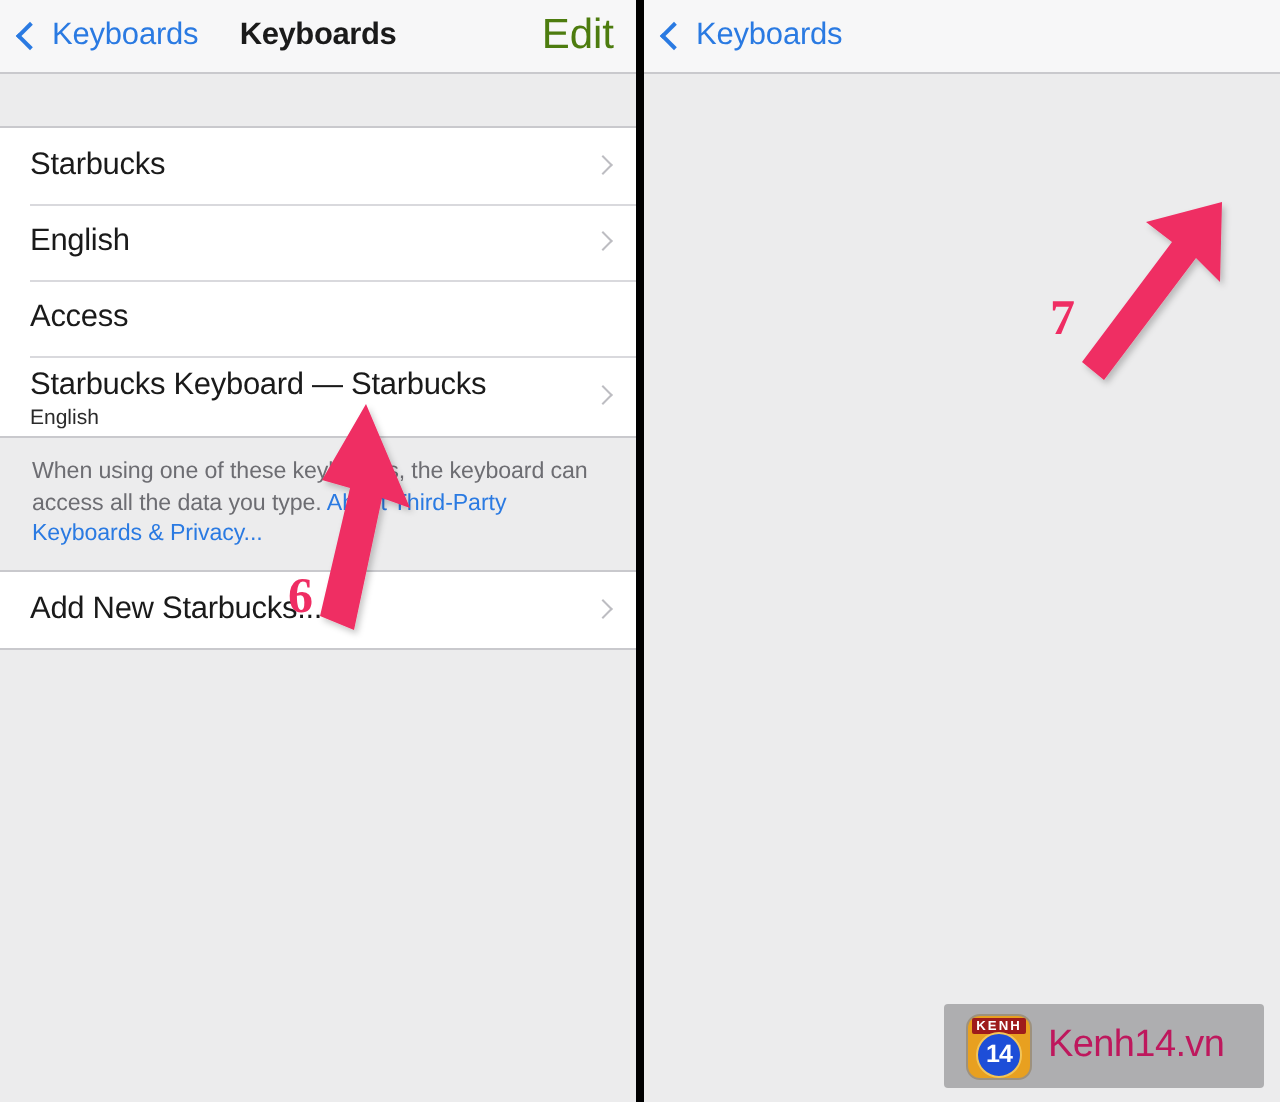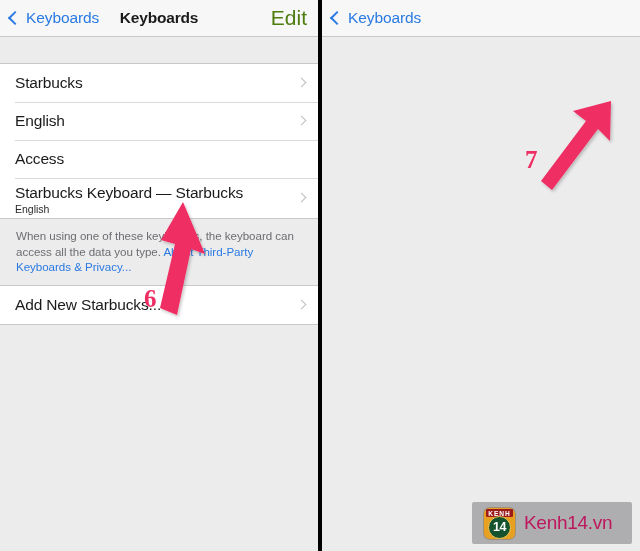--- a/index.html
+++ b/index.html
@@ -211,21 +211,21 @@
     background: #9e1b1b;
     padding: 0.5px 2px;
     border-radius: 1px;
   }
   .wm-circle {
     position: absolute;
     left: 50%; top: 8px;
     margin-left: -11.5px;
     width: 23px; height: 23px;
     border-radius: 50%;
-    background: #14532d;
+    background: #1d4ed8;
     border: 1.6px solid #f3c558;
     display: flex;
     align-items: center;
     justify-content: center;
   }
   .wm-14 {
     font-size: 12.5px;
     font-weight: bold;
     color: #ffffff;
     font-family: "Liberation Sans", sans-serif;

